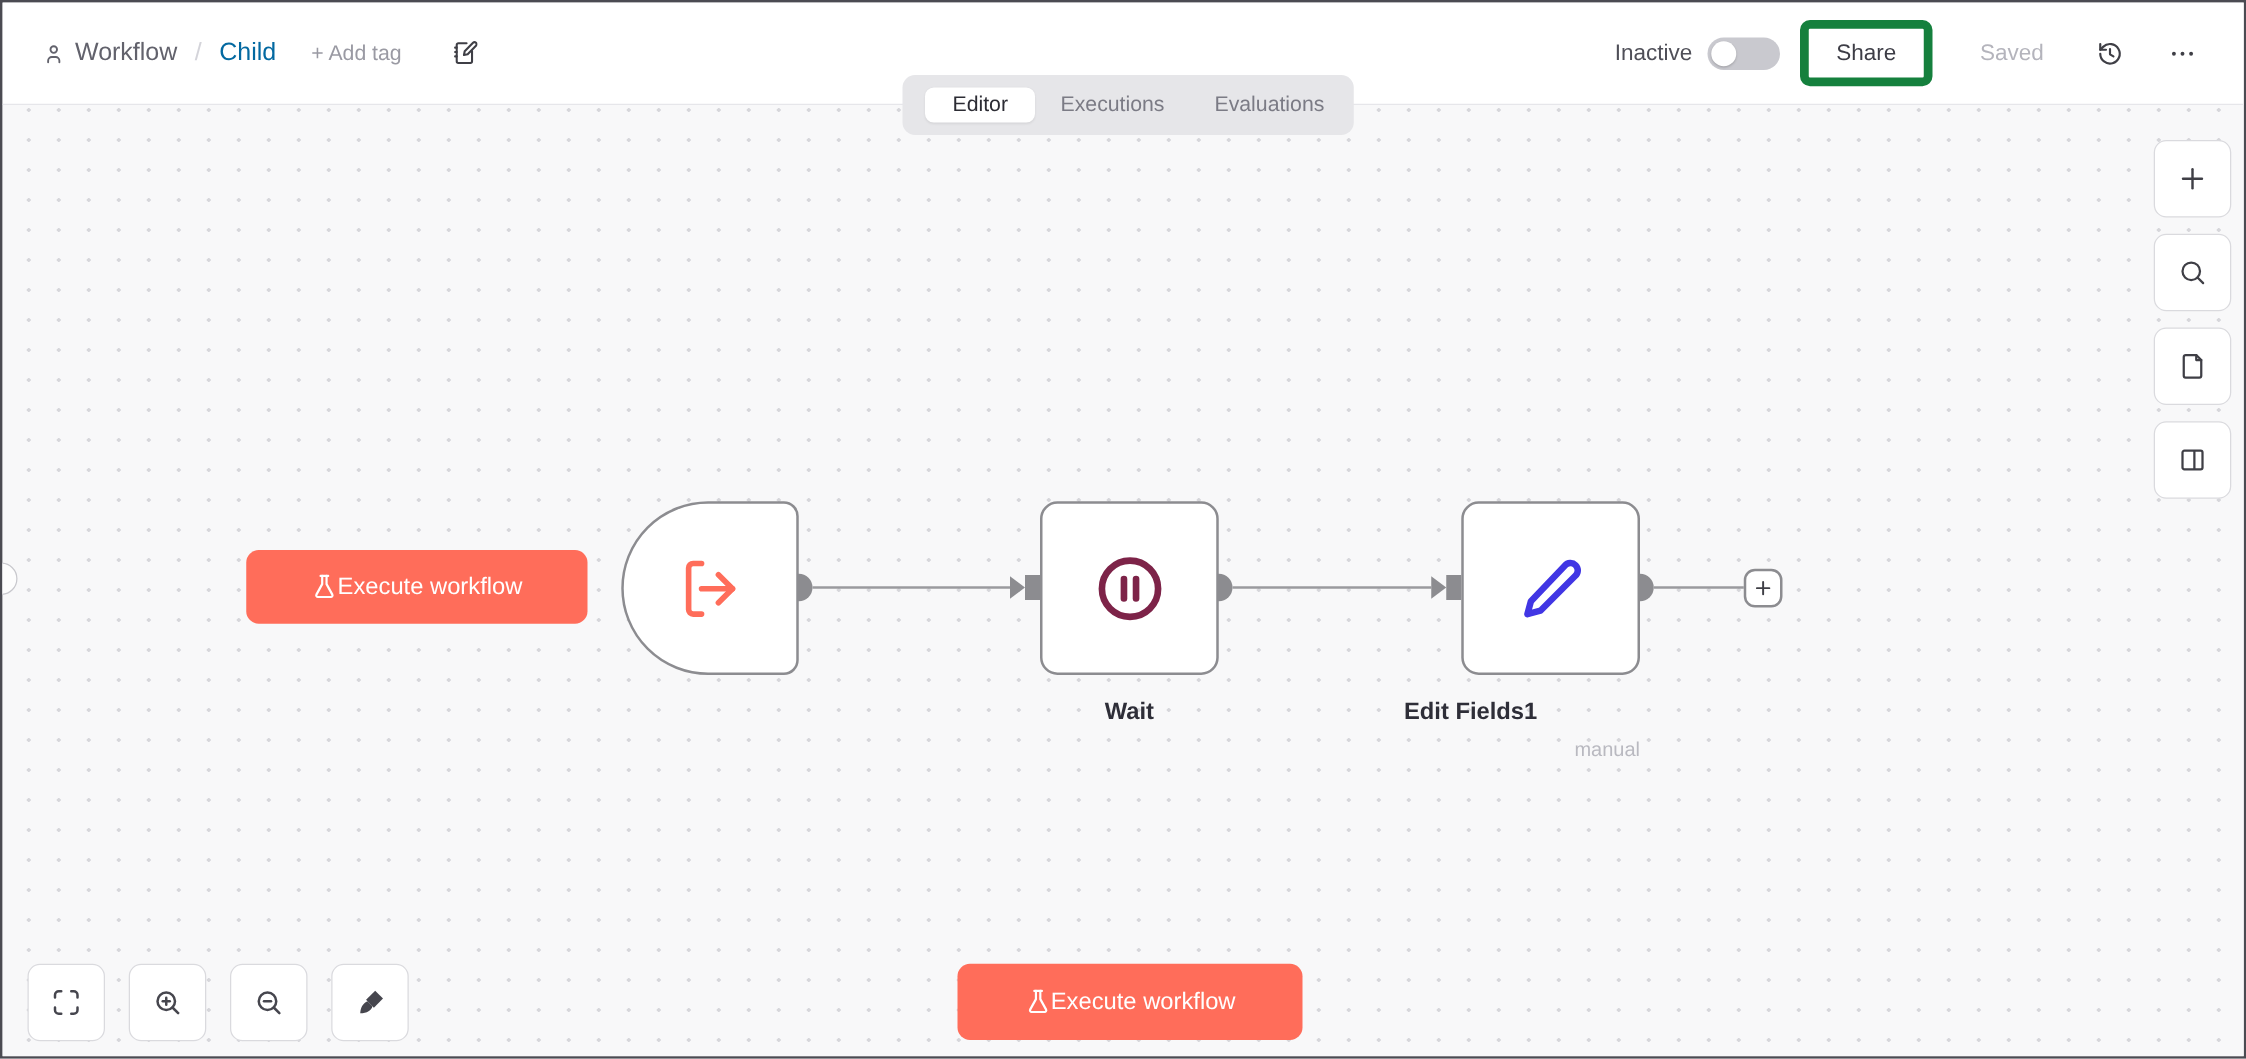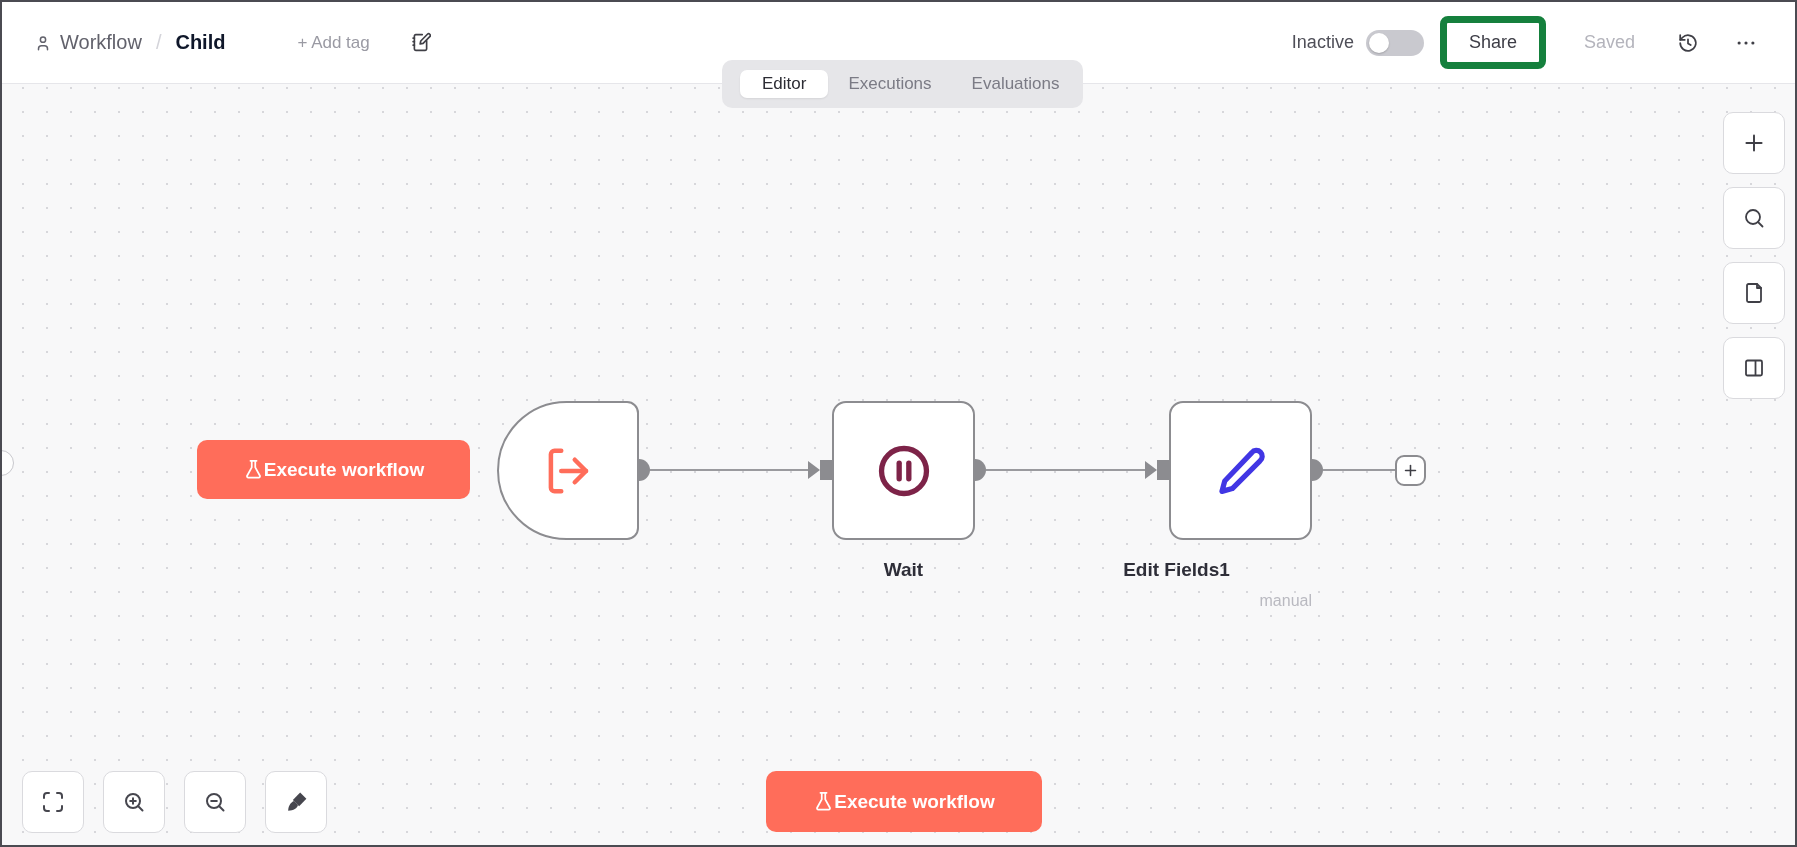--- a/index.html
+++ b/index.html
@@ -12,22 +12,22 @@
   
   .header{
     position:absolute; top:0; left:0; right:0; height:82px;
     background:#ffffff; border-bottom:1px solid #e6e6ea;
     display:flex; align-items:center; justify-content:space-between;
     padding:0 38px 0 32px; z-index:5;
   }
   .h-left{ display:flex; align-items:center; }
   .h-left .crumb-proj{ display:flex; align-items:center; gap:8px; color:#62626c; font-size:20px; }
   .crumb-sep{ color:#d4d4da; font-size:20px; margin:0 14px; }
-  .crumb-name{ color:#0f172a; font-size:20px; font-weight:700; }
-  .add-tag{ color:#9a9aa3; font-size:17px; margin-left:72px; background:none; border:none; cursor:pointer; font-family:inherit; }
+  .crumb-name{ color:#0369a1; font-size:20px; font-weight:400; }
+  .add-tag{ color:#9a9aa3; font-size:17px; margin-left:28px; background:none; border:none; cursor:pointer; font-family:inherit; }
   .note-btn{ background:none;border:none; margin-left:40px; cursor:pointer; display:flex; align-items:center; color:#3f3f46;}
   .h-right{ display:flex; align-items:center; }
   .status-label{ color:#4f4f58; font-size:18px; margin-right:12px; }
   .toggle{
     width:58px; height:26px; border-radius:13px; background:#c9c9cf;
     position:relative; border:none; cursor:pointer; margin-right:16px;
   }
   .toggle .knob{
     position:absolute; left:3px; top:3px; width:20px; height:20px;
     border-radius:50%; background:#fff; box-shadow:0 1px 2px rgba(0,0,0,.2);
@@ -68,21 +68,21 @@
   .node-label{
     position:absolute; top:473px; text-align:center; color:#2e2e38;
     font-size:19px; font-weight:600; line-height:1.4;
   }
   .label-trigger{ left:446px; width:240px; }
   .label-wait{ left:830px; width:143px; }
   .label-edit{ left:1103px; width:143px; }
   .node-sub{ position:absolute; top:508px; left:1167px; width:143px; text-align:right; color:#b9b9c0; font-size:16px; }
   .exec-btn{
     position:absolute; background:#ff6d5a; color:#fff; border:none; border-radius:10px;
-    font-family:inherit; font-size:19px; font-weight:700; cursor:pointer;
+    font-family:inherit; font-size:19px; font-weight:400; cursor:pointer;
     display:flex; align-items:center; justify-content:center; 
   }
   .exec-canvas{ left:195px; top:356px; width:273px; height:59px; }
   .exec-bottom{ left:764px; top:687px; width:276px; height:61px; }
   .wire{ position:absolute; height:2px; background:#9a9a9e; top:385px; }
   .wire-1{ left:648px; width:158px; }
   .wire-2{ left:984px; width:159px; }
   .wire-3{ left:1321px; width:72px; }
   .out-dot{ position:absolute; width:22px; height:22px; border-radius:50%; background:#8c8c90; top:375px; }
   .dot-1{ left:626px; } .dot-2{ left:962px; } .dot-3{ left:1299px; }

